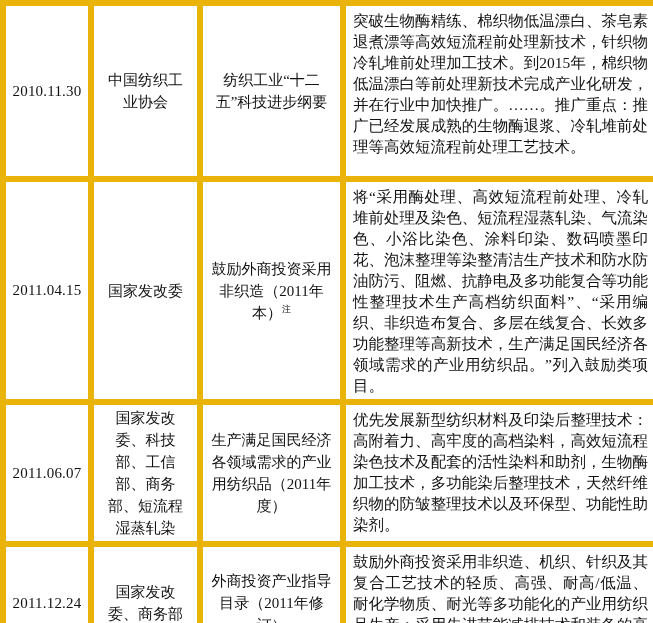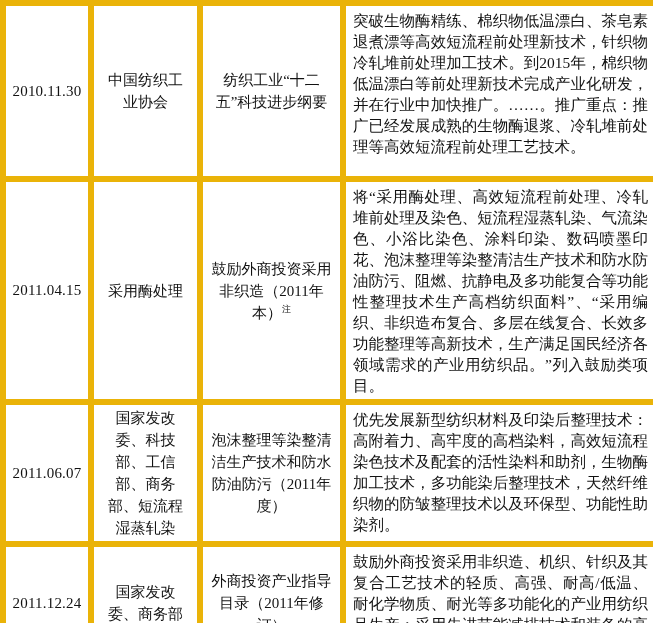--- a/index.html
+++ b/index.html
@@ -77,28 +77,28 @@
     </colgroup>
     <tbody>
       <tr class="row-1">
         <td class="c-date">2010.11.30</td>
         <td class="c-issuer">中国纺织工业协会</td>
         <td class="c-doc"><span>纺织工业“十二五”科技进步纲要</span><sup class="doc-note"></sup></td>
         <td class="c-content">突破生物酶精练、棉织物低温漂白、茶皂素退煮漂等高效短流程前处理新技术，针织物冷轧堆前处理加工技术。到2015年，棉织物低温漂白等前处理新技术完成产业化研发，并在行业中加快推广。……。推广重点：推广已经发展成熟的生物酶退浆、冷轧堆前处理等高效短流程前处理工艺技术。</td>
       </tr>
       <tr class="row-2">
         <td class="c-date">2011.04.15</td>
-        <td class="c-issuer">采用酶处理</td>
+        <td class="c-issuer">国家发改委</td>
         <td class="c-doc"><span>鼓励外商投资采用非织造（2011年本）</span><sup class="doc-note">注</sup></td>
         <td class="c-content">将“采用酶处理、高效短流程前处理、冷轧堆前处理及染色、短流程湿蒸轧染、气流染色、小浴比染色、涂料印染、数码喷墨印花、泡沫整理等染整清洁生产技术和防水防油防污、阻燃、抗静电及多功能复合等功能性整理技术生产高档纺织面料”、“采用编织、非织造布复合、多层在线复合、长效多功能整理等高新技术，生产满足国民经济各领域需求的产业用纺织品。”列入鼓励类项目。</td>
       </tr>
       <tr class="row-3">
         <td class="c-date">2011.06.07</td>
         <td class="c-issuer">国家发改委、科技部、工信部、商务部、短流程湿蒸轧染</td>
-        <td class="c-doc"><span>泡沫整理等染整清洁生产技术和防水防油防污（2011年度）</span><sup class="doc-note"></sup></td>
+        <td class="c-doc"><span>生产满足国民经济各领域需求的产业用纺织品（2011年度）</span><sup class="doc-note"></sup></td>
         <td class="c-content">优先发展新型纺织材料及印染后整理技术：高附着力、高牢度的高档染料，高效短流程染色技术及配套的活性染料和助剂，生物酶加工技术，多功能染后整理技术，天然纤维织物的防皱整理技术以及环保型、功能性助染剂。</td>
       </tr>
       <tr class="row-4">
         <td class="c-date">2011.12.24</td>
         <td class="c-issuer">国家发改委、商务部</td>
         <td class="c-doc"><span>外商投资产业指导目录（2011年修订）</span><sup class="doc-note"></sup></td>
         <td class="c-content">鼓励外商投资采用非织造、机织、针织及其复合工艺技术的轻质、高强、耐高/低温、耐化学物质、耐光等多功能化的产业用纺织品生产；采用先进节能减排技术和装备的高档织物面料的织染及后整理加工。</td>
       </tr>
     </tbody>
   </table>

